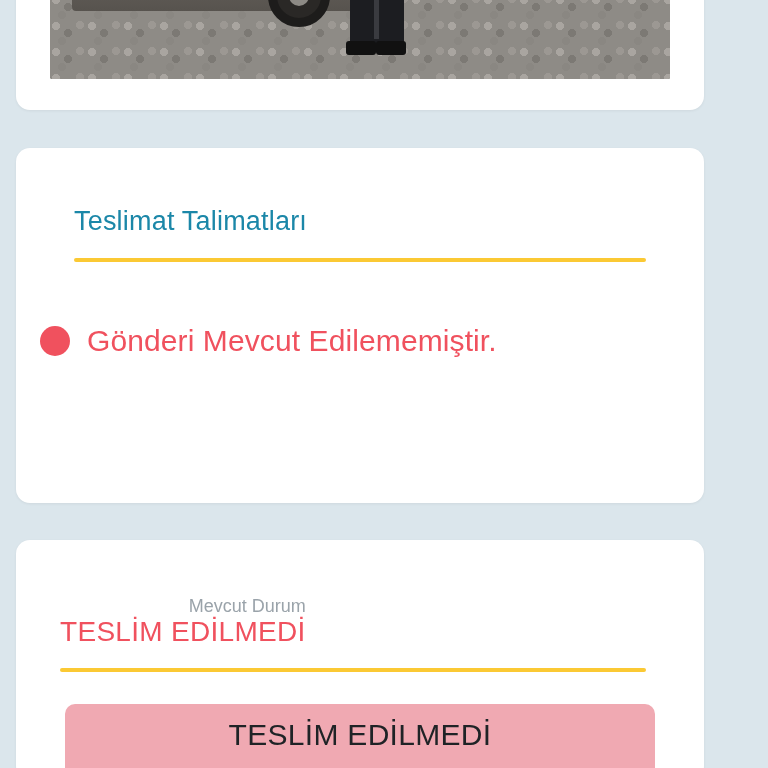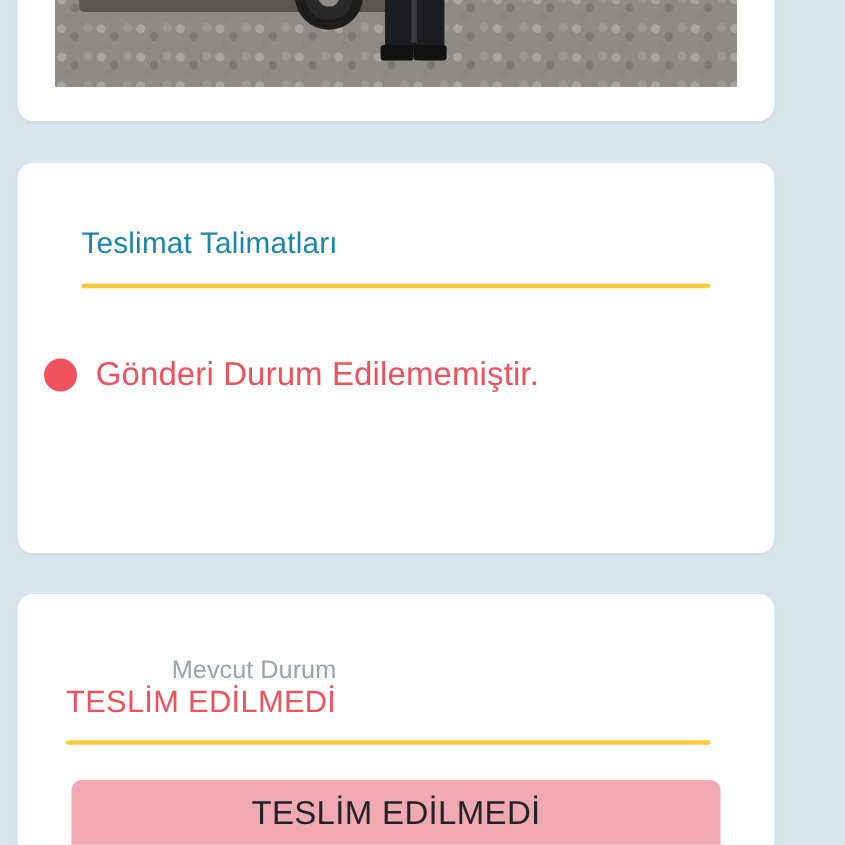--- a/index.html
+++ b/index.html
@@ -177,21 +177,21 @@
     align-items: flex-end;
     justify-content: space-between;
     padding: 56px 58px 0 44px;
   }
   .mov-current {
     text-align: right;
     line-height: 1.12;
   }
   .mov-current-label {
     color: #9aa3aa;
-    font-size: 23px;
+    font-size: 18px;
   }
   .mov-current-value {
     color: #f0515e;
     font-size: 28px;
     letter-spacing: 0.3px;
   }
   .mov-divider {
     height: 4px;
     background: #fbc934;
     border-radius: 2px;
@@ -230,21 +230,21 @@
     </div>
   </div>
 
   <div class="card instr-card">
     <div class="card-pad">
       <div class="section-title instr-title">Teslimat Talimatları</div>
       <div class="divider"></div>
     </div>
     <div class="status-row">
       <span class="dot"></span>
-      <span class="status-text">Gönderi Durum Edilememiştir.</span>
+      <span class="status-text">Gönderi Mevcut Edilememiştir.</span>
     </div>
   </div>
 
   <div class="card mov-card">
     <div class="mov-head">
       <div class="mov-current">
         <div class="mov-current-label">Mevcut Durum</div>
         <div class="mov-current-value">TESLİM EDİLMEDİ</div>
       </div>
     </div>

